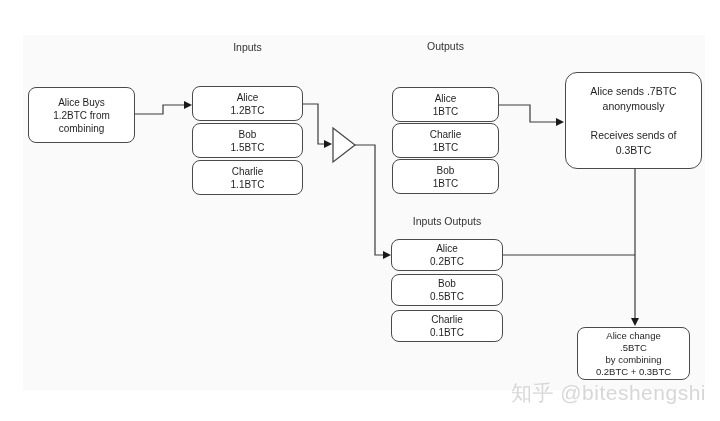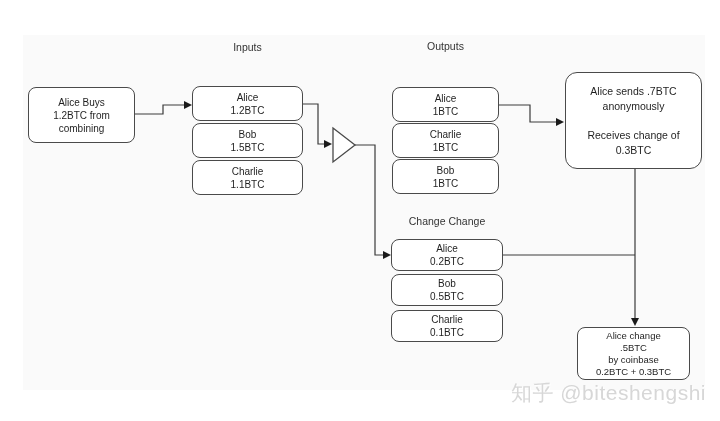--- a/index.html
+++ b/index.html
@@ -70,21 +70,21 @@
     <polygon points="556,118 564,122 556,126" fill="#1a1a1a"></polygon>
 
     <polyline points="503,255 635,255" stroke="#3a3a3a" stroke-width="1.2"></polyline>
 
     <polyline points="635,169 635,318" stroke="#3a3a3a" stroke-width="1.2"></polyline>
     <polygon points="631,318 635,326 639,318" fill="#1a1a1a"></polygon>
   </svg>
 
   <div class="col-label" style="left:192px; top:41px; width:111px;">Inputs</div>
   <div class="col-label" style="left:392px; top:40px; width:107px;">Outputs</div>
-  <div class="col-label" style="left:391px; top:215px; width:112px;">Change Change</div>
+  <div class="col-label" style="left:391px; top:215px; width:112px;">Inputs Outputs</div>
 
   <div class="node rounded-sm source-box">
     <div>Alice Buys</div>
     <div>1.2BTC from</div>
     <div>combining</div>
   </div>
 
   <div class="node rounded-sm in-box" style="top:86px;">
     <div>Alice</div>
     <div>1.2BTC</div>
@@ -121,26 +121,26 @@
   </div>
   <div class="node rounded-sm chg-box" style="top:310px;">
     <div>Charlie</div>
     <div>0.1BTC</div>
   </div>
 
   <div class="node rounded-lg result-box">
     <div>Alice sends .7BTC</div>
     <div>anonymously</div>
     <div class="para-gap"></div>
-    <div>Receives change of</div>
+    <div>Receives sends of</div>
     <div>0.3BTC</div>
   </div>
 
   <div class="node rounded-sm combine-box">
     <div>Alice change</div>
     <div>.5BTC</div>
-    <div>by coinbase</div>
+    <div>by combining</div>
     <div>0.2BTC + 0.3BTC</div>
   </div>
 
   <div class="watermark">知乎 @biteshengshi</div>
 
 </div>
 
 </body></html>

